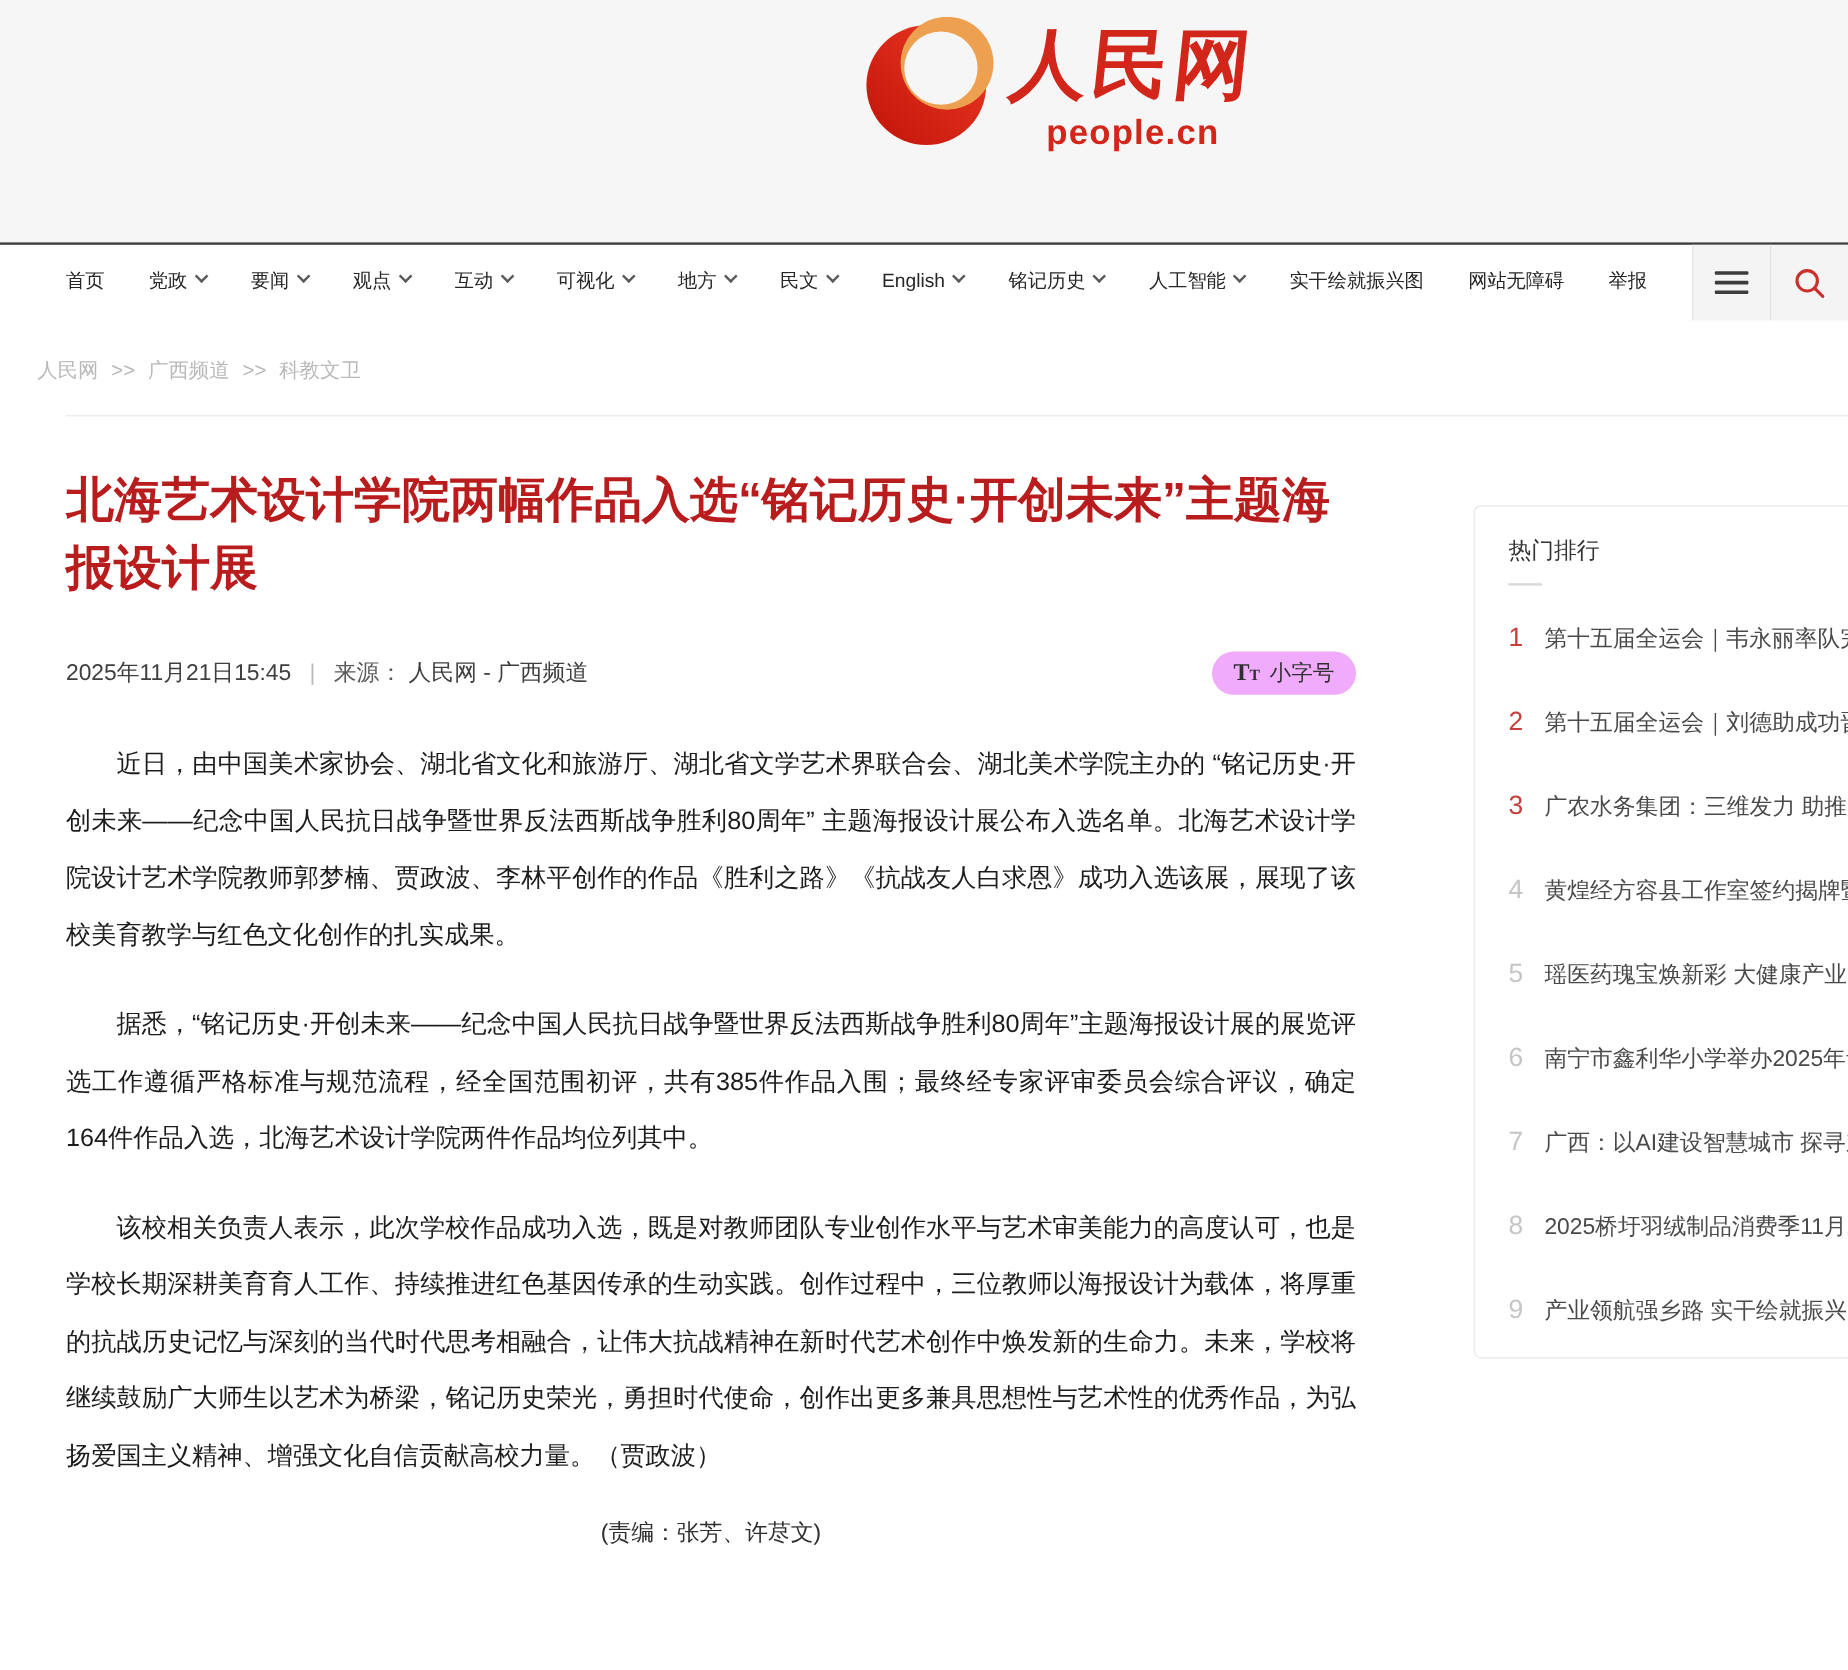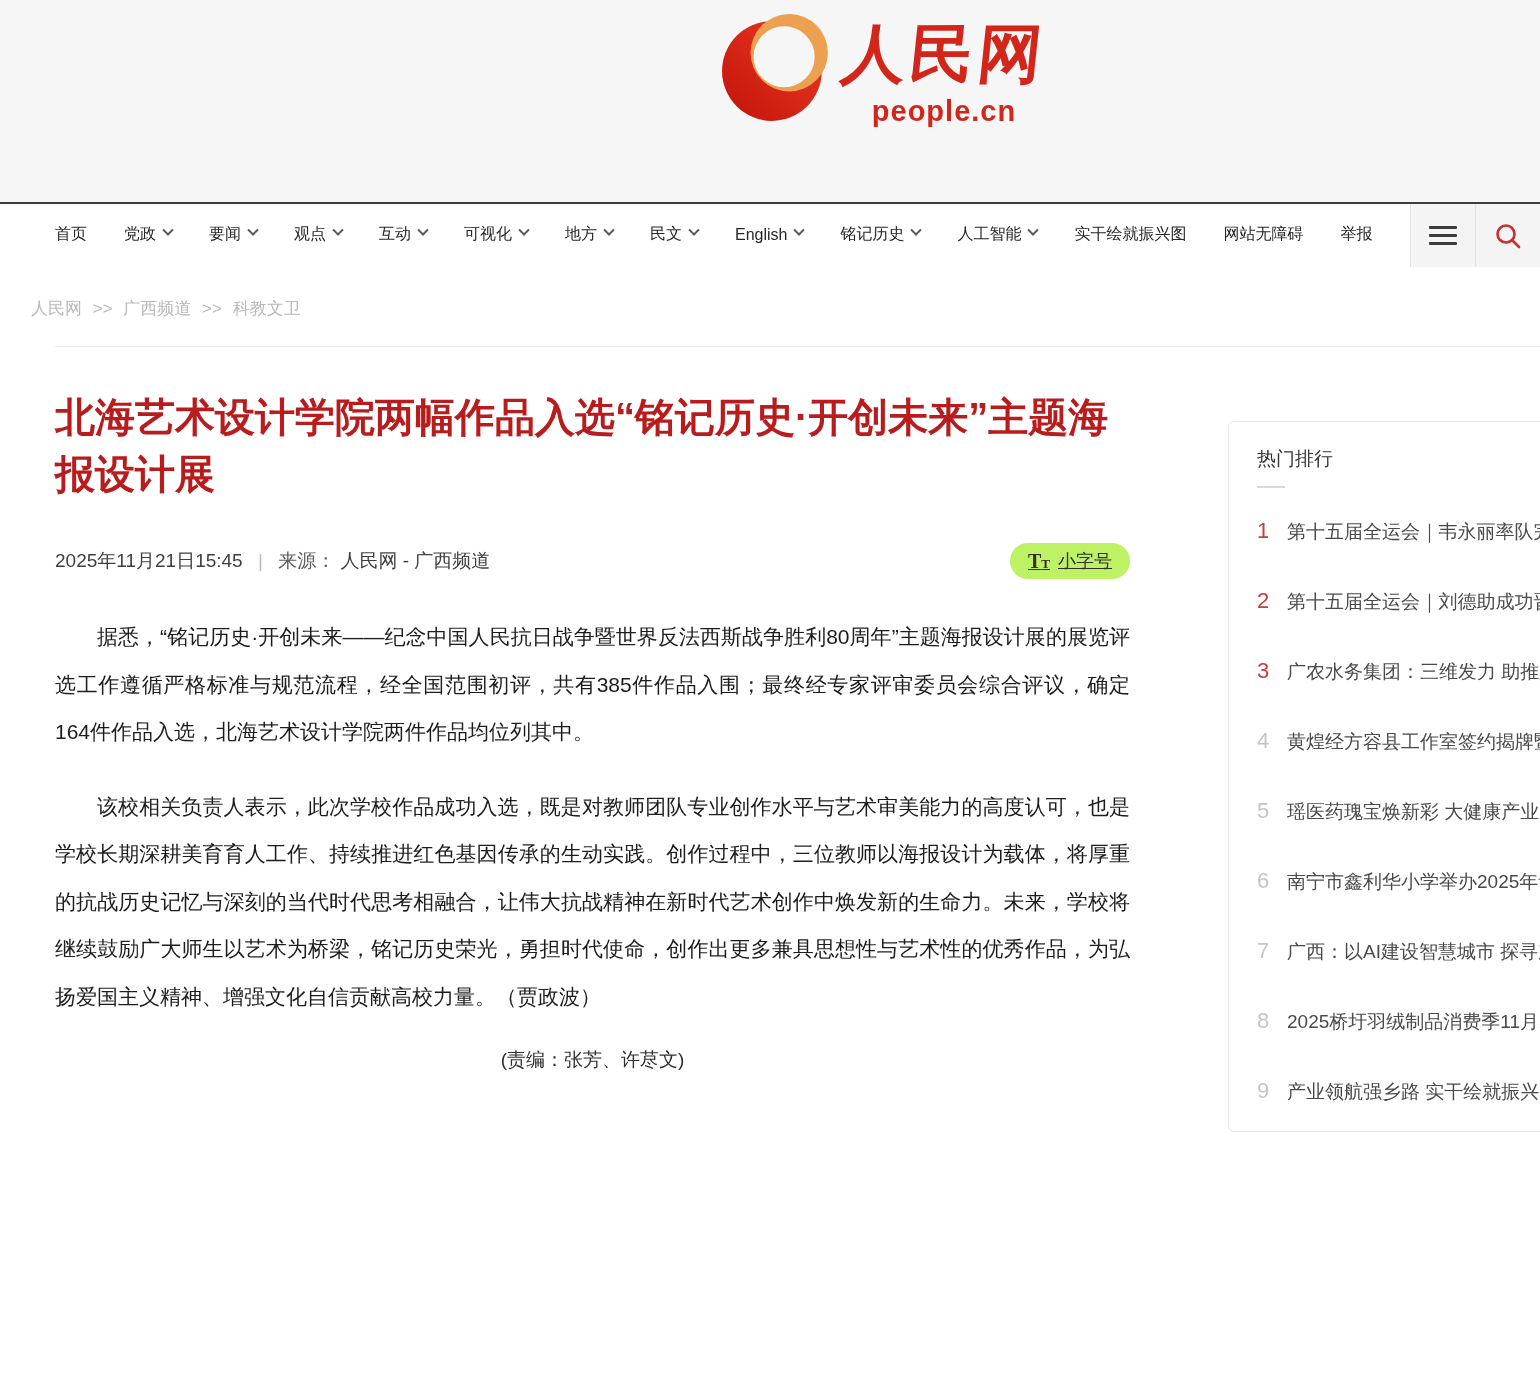--- a/index.html
+++ b/index.html
@@ -37,22 +37,22 @@
   .divider { margin:26px 0 0 55px; width:1485px; border-top:1px solid #e9e9e9; }
 
   
   .article { width:1075px; margin-left:55px; }
   .article-title { margin-top:42px; font-size:40px; line-height:57px; font-weight:700;
     color:#b91c1c; width:1080px; }
   .article-meta { margin-top:40px; display:flex; align-items:center; justify-content:space-between; }
   .meta-left { font-size:19px; color:#3f3f3f; }
   .meta-left .pipe { color:#bbb; margin:0 10px; }
   .meta-left .src-label { color:#5a5a5a;text-align:center; }
-  .font-size-btn { background:#bef264; border-radius:18px; height:36px; padding:0 18px;
-    display:flex; align-items:center; font-size:18px; color:#2f2f2f; cursor:pointer;text-decoration:underline; }
+  .font-size-btn { background:#f0abfc; border-radius:18px; height:36px; padding:0 18px;
+    display:flex; align-items:center; font-size:18px; color:#2f2f2f; cursor:pointer; }
   .tt { font-family:"Liberation Serif","DejaVu Serif",serif; font-weight:bold; margin-right:8px; }
   .tt .t-big { font-size:20px; }
   .tt .t-small { font-size:13px; }
   .article-body { margin-top:34px; }
   .article-body p { font-size:21px; line-height:47.5px; color:#1c1c1c; text-indent:2em;
     text-align:justify; margin-bottom:27px; }
   .editor-note { text-align:center; font-size:19px; color:#2e2e2e; margin-top:18px; width:1075px; }
 
   
   .sidebar { position:absolute; left:1228px; top:421px; width:380px; height:711px;
@@ -178,20 +178,21 @@
       <span class="src-label">来源：</span>
       <span>人民网 - 广西频道</span>
     </div>
     <div class="font-size-btn">
       <span class="tt"><span class="t-big">T</span><span class="t-small">T</span></span>
       <span>小字号</span>
     </div>
   </div>
 
   <div class="article-body">
+    <p>近日，由中国美术家协会、湖北省文化和旅游厅、湖北省文学艺术界联合会、湖北美术学院主办的 “铭记历史·开创未来——纪念中国人民抗日战争暨世界反法西斯战争胜利80周年” 主题海报设计展公布入选名单。北海艺术设计学院设计艺术学院教师郭梦楠、贾政波、李林平创作的作品《胜利之路》《抗战友人白求恩》成功入选该展，展现了该校美育教学与红色文化创作的扎实成果。</p>
     <p>据悉，“铭记历史·开创未来——纪念中国人民抗日战争暨世界反法西斯战争胜利80周年”主题海报设计展的展览评选工作遵循严格标准与规范流程，经全国范围初评，共有385件作品入围；最终经专家评审委员会综合评议，确定164件作品入选，北海艺术设计学院两件作品均位列其中。</p>
     <p>该校相关负责人表示，此次学校作品成功入选，既是对教师团队专业创作水平与艺术审美能力的高度认可，也是学校长期深耕美育育人工作、持续推进红色基因传承的生动实践。创作过程中，三位教师以海报设计为载体，将厚重的抗战历史记忆与深刻的当代时代思考相融合，让伟大抗战精神在新时代艺术创作中焕发新的生命力。未来，学校将继续鼓励广大师生以艺术为桥梁，铭记历史荣光，勇担时代使命，创作出更多兼具思想性与艺术性的优秀作品，为弘扬爱国主义精神、增强文化自信贡献高校力量。（贾政波）</p>
   </div>
 
   <div class="editor-note">(责编：张芳、许荩文)</div>
 </main>
 
 <aside class="sidebar">
   <div class="sidebar-title">热门排行</div>
   <div class="sidebar-title-underline"></div>

